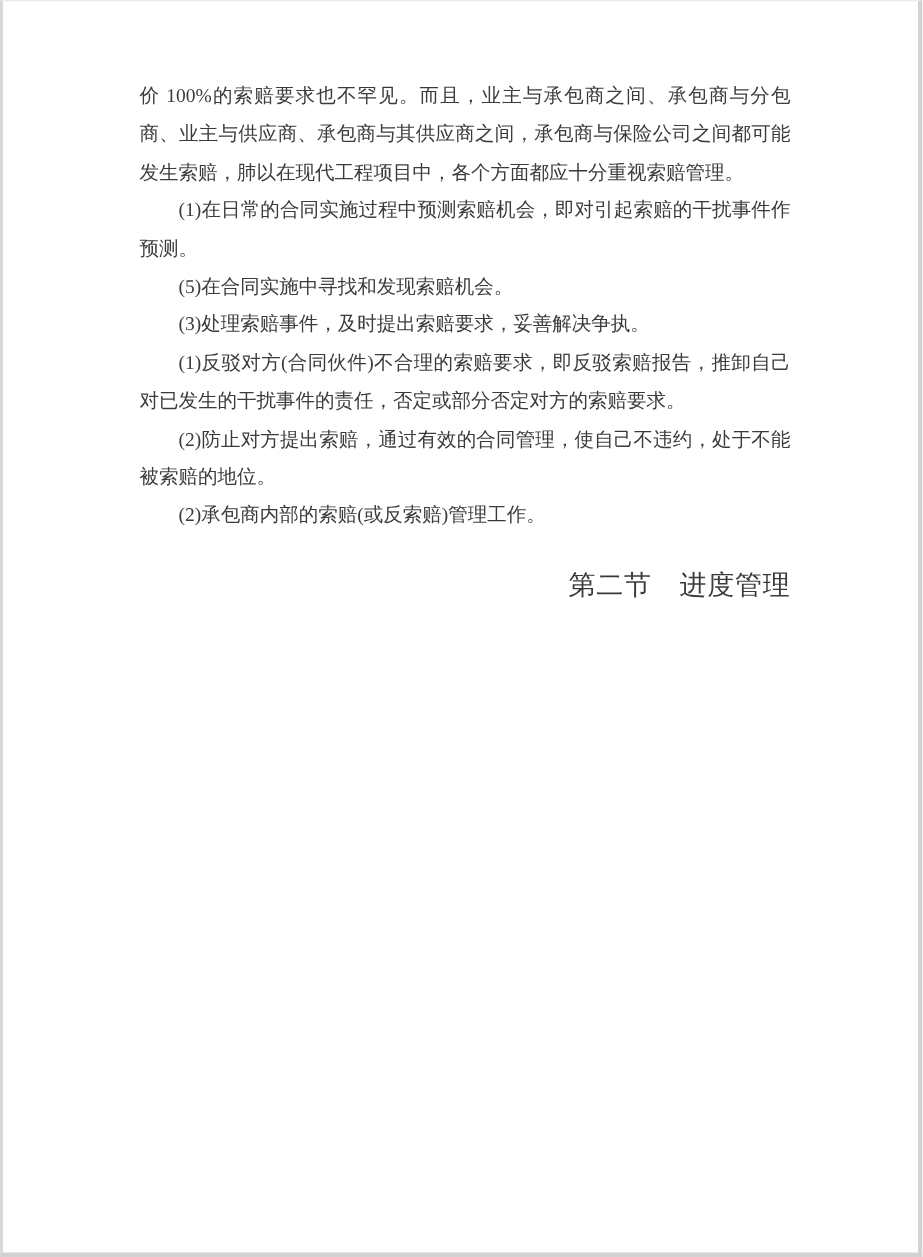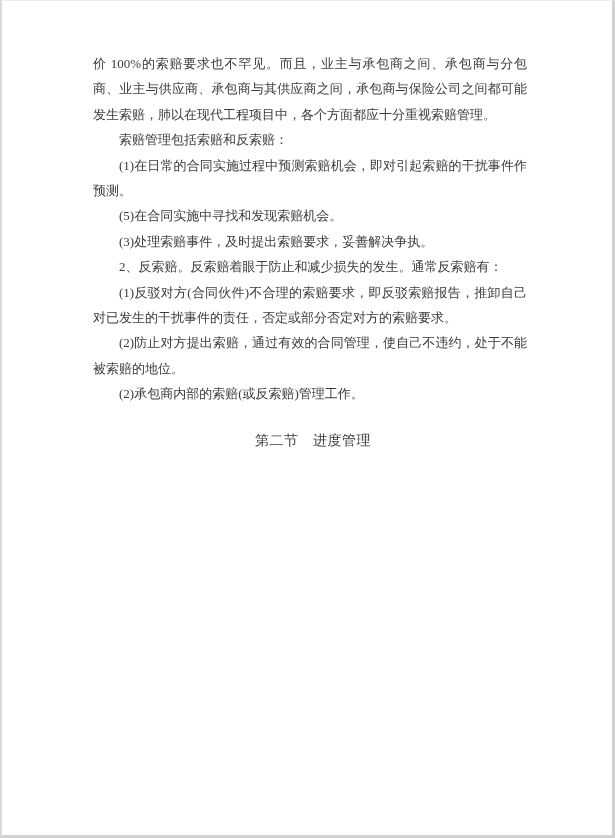--- a/index.html
+++ b/index.html
@@ -31,40 +31,38 @@
     text-align: justify;
   }
   .content p {
     margin: 0;
     padding: 0;
   }
   .indent {
     text-indent: 2em;
   }
   .section-heading {
-    font-size: 14px;
+    font-size: 18px;
     font-weight: normal;
     letter-spacing: 0.5px;
-    text-align: center;
+    text-align: right;
     margin: 22px 0 13px 6px;
     line-height: 24px;
   }
   .sec2 {
     line-height: 26.6px;
   }
 </style>
 </head>
 <body>
 
 <div class="page">
   <div class="content">
     <p class="body-text">价 100%的索赔要求也不罕见。而且，业主与承包商之间、承包商与分包商、业主与供应商、承包商与其供应商之间，承包商与保险公司之间都可能发生索赔，肺以在现代工程项目中，各个方面都应十分重视索赔管理。</p>
-    <p class="body-text indent">索赔管理包括索赔和反索赔：</p>
     <p class="body-text indent">(1)在日常的合同实施过程中预测索赔机会，即对引起索赔的干扰事件作预测。</p>
     <p class="body-text indent">(5)在合同实施中寻找和发现索赔机会。</p>
     <p class="body-text indent">(3)处理索赔事件，及时提出索赔要求，妥善解决争执。</p>
-    <p class="body-text indent">2、反索赔。反索赔着眼于防止和减少损失的发生。通常反索赔有：</p>
     <p class="body-text indent">(1)反驳对方(合同伙件)不合理的索赔要求，即反驳索赔报告，推卸自己对已发生的干扰事件的责任，否定或部分否定对方的索赔要求。</p>
     <p class="body-text indent">(2)防止对方提出索赔，通过有效的合同管理，使自己不违约，处于不能被索赔的地位。</p>
     <p class="body-text indent">(2)承包商内部的索赔(或反索赔)管理工作。</p>
     <h2 class="section-heading">第二节　进度管理</h2>
   </div>
 </div>
 
 </body></html>

